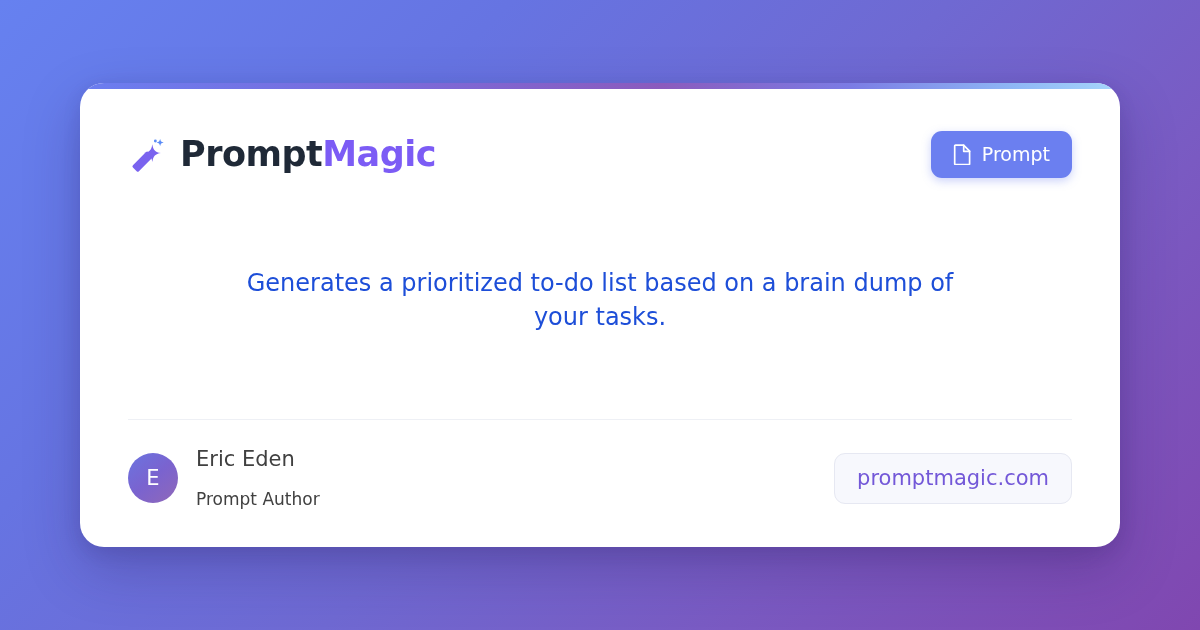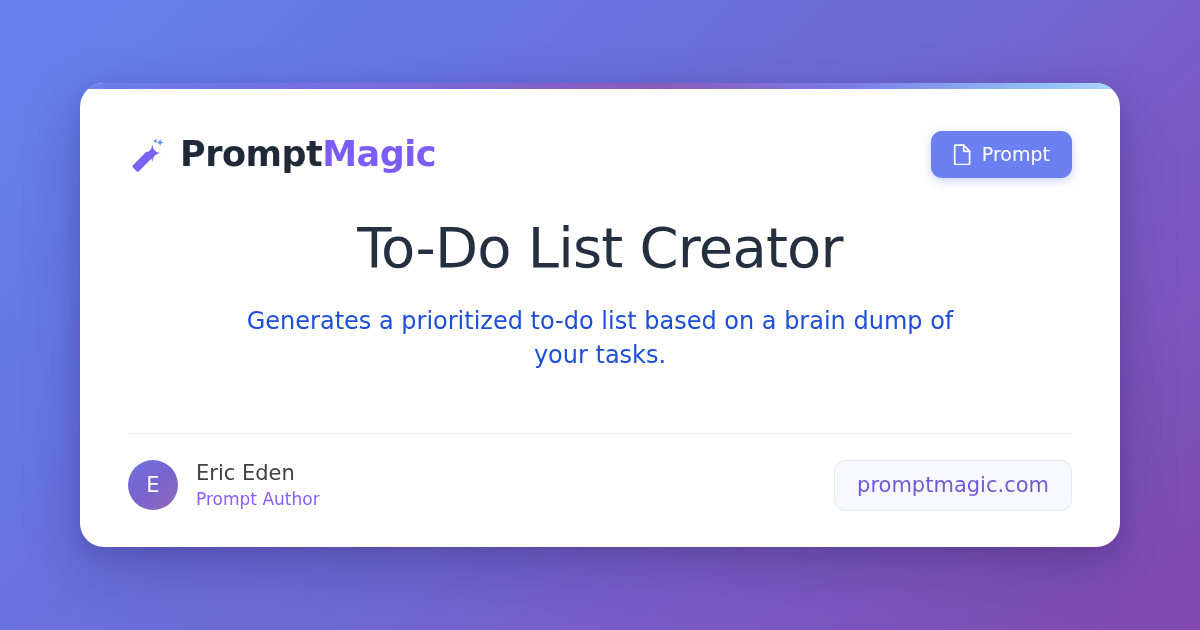--- a/index.html
+++ b/index.html
@@ -159,23 +159,23 @@
     flex: none;
   }
 
   .author-name {
     font-size: 21px;
     color: #404040;
     line-height: 1.25;
   }
   .author-role {
     font-size: 17px;
-    color: #8b5cf6;
+    color: #404040;
     line-height: 1.35;
-    margin-top: 2px;
+    margin-top: 16px;
   }
 
   .url-chip {
     background: #f7f8fd;
     border: 1px solid #e6e8f2;
     border-radius: 11px;
     padding: 14px 22px;
     font-size: 21px;
     color: #7358d8;
     line-height: 1;
@@ -219,21 +219,20 @@
         <path d="M2.6 1.2 h8.0 l6.0 6.0 v12.6 a0.9 0.9 0 0 1 -0.9 0.9 H2.6
                  a0.9 0.9 0 0 1 -0.9 -0.9 V2.1 a0.9 0.9 0 0 1 0.9 -0.9 Z" fill="none" stroke="#ffffff" stroke-width="1.7" stroke-linejoin="round" stroke-linecap="round"></path>
         <path d="M10.7 1.4 V7.3 H16.6" fill="none" stroke="#ffffff" stroke-width="1.7" stroke-linejoin="round" stroke-linecap="round"></path>
       </svg>
       <span>Prompt</span>
     </button>
 
   </div>
 
   <div class="hero">
-    <h1 class="hero-title">To-Do List Creator</h1>
     <p class="hero-subtitle">Generates a prioritized to-do list based on a brain dump of your tasks.</p>
   </div>
 
   <div class="divider"></div>
 
   <div class="card-footer">
 
     <div class="author">
       <div class="avatar">
         <span>E</span>

